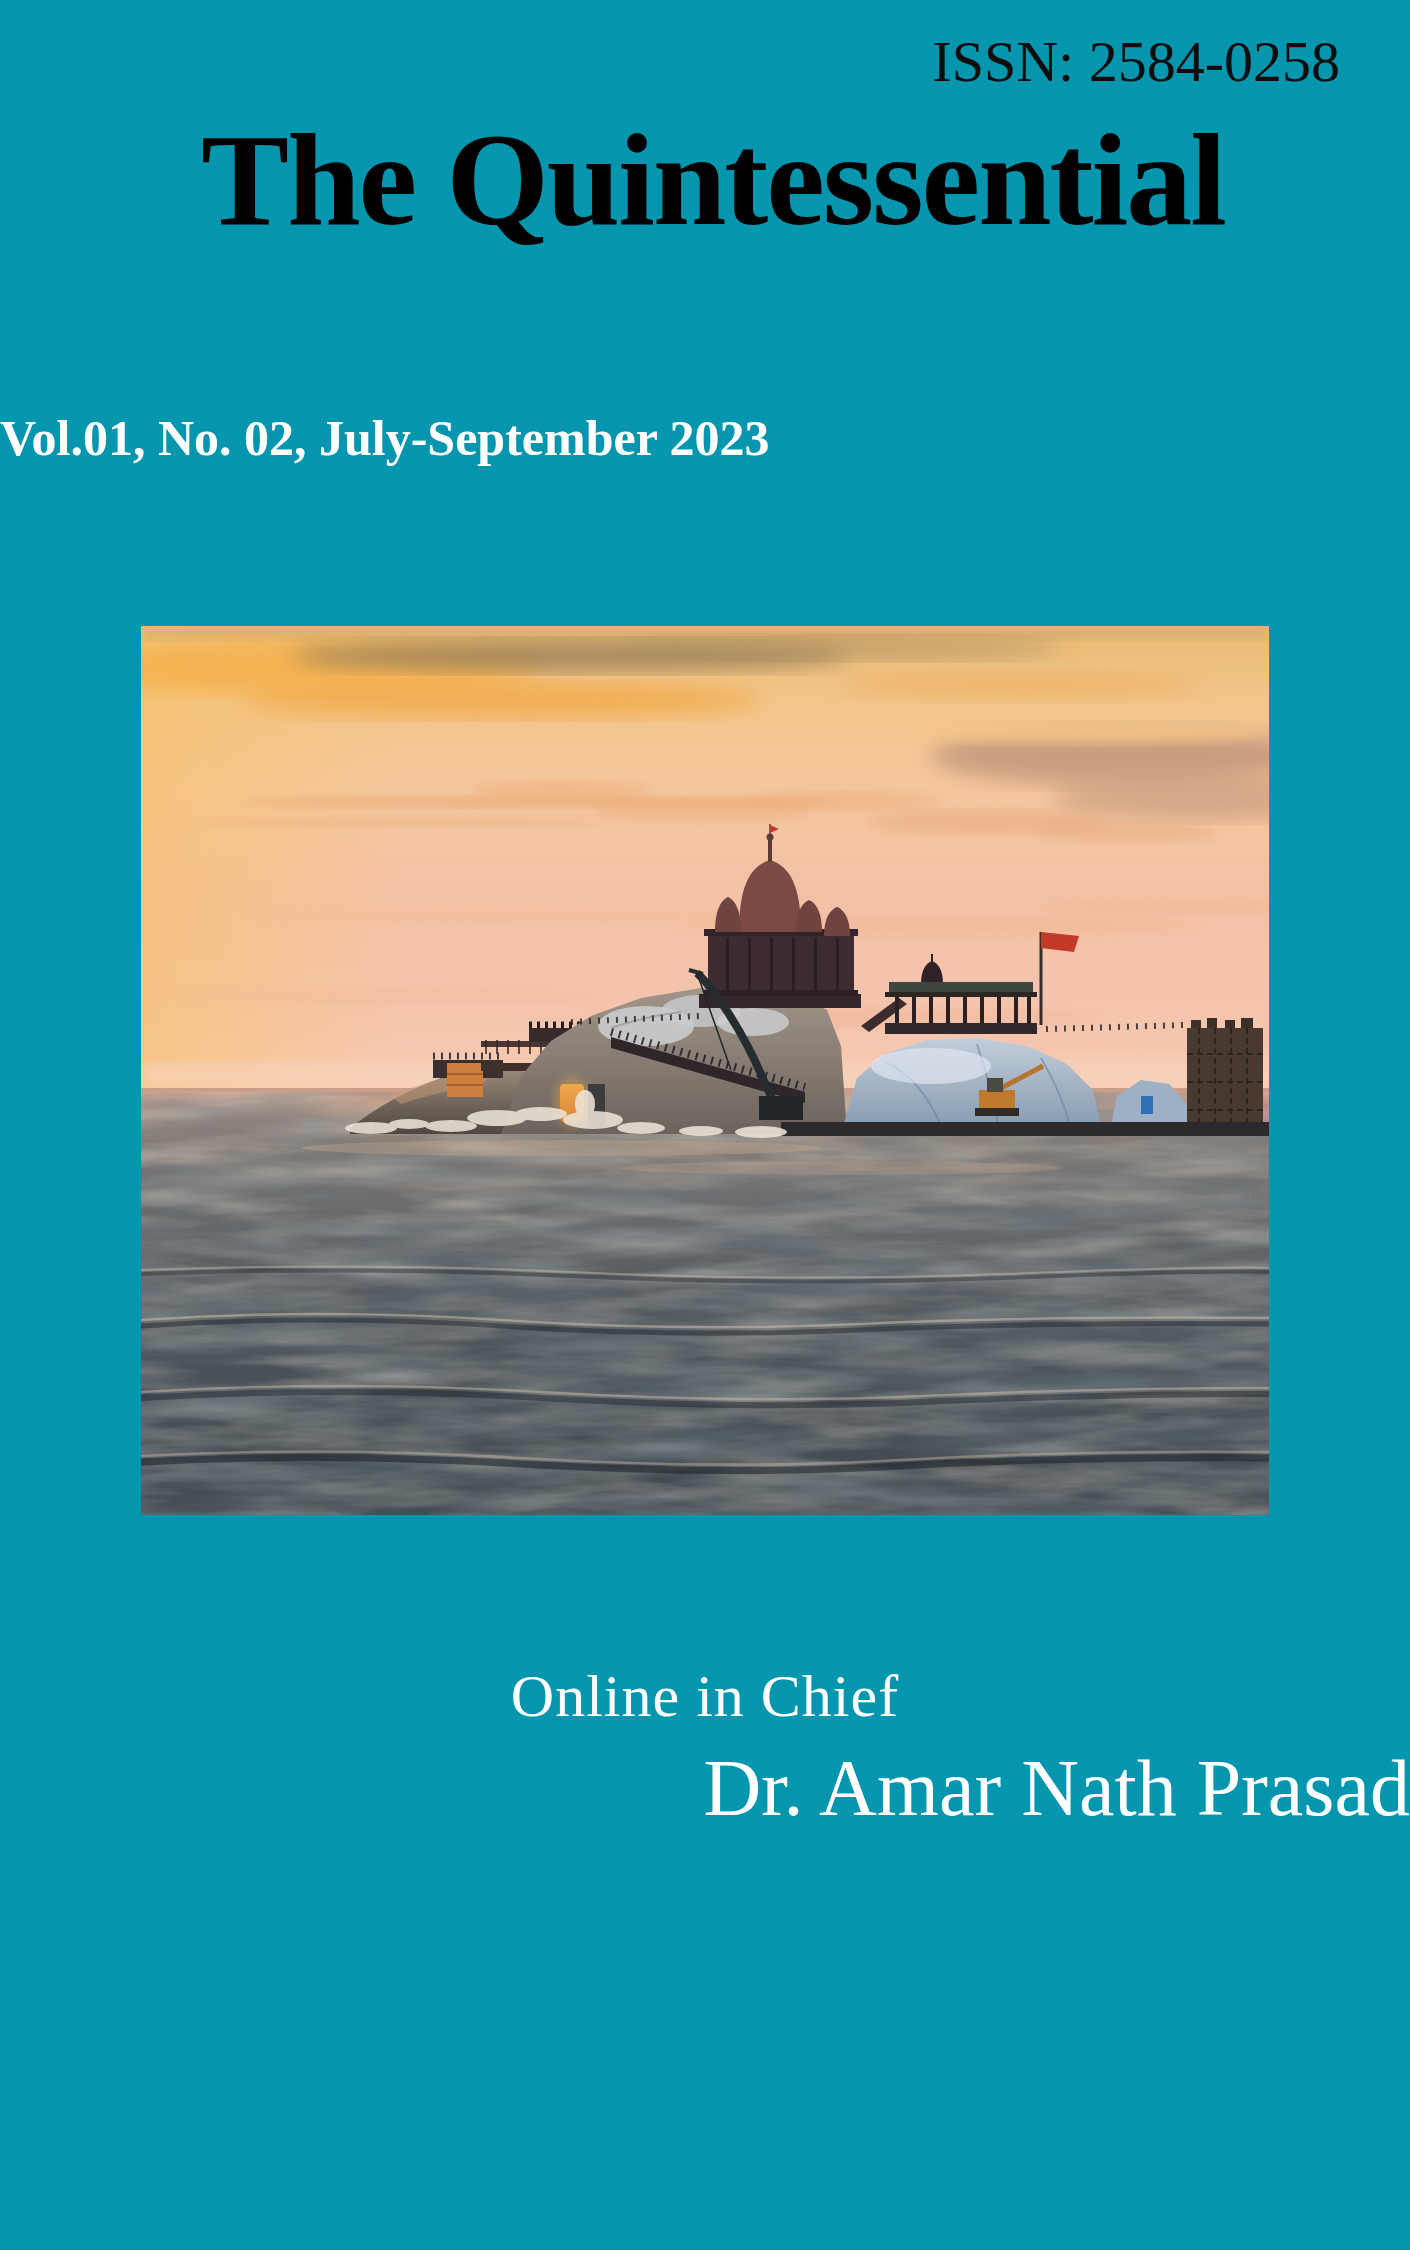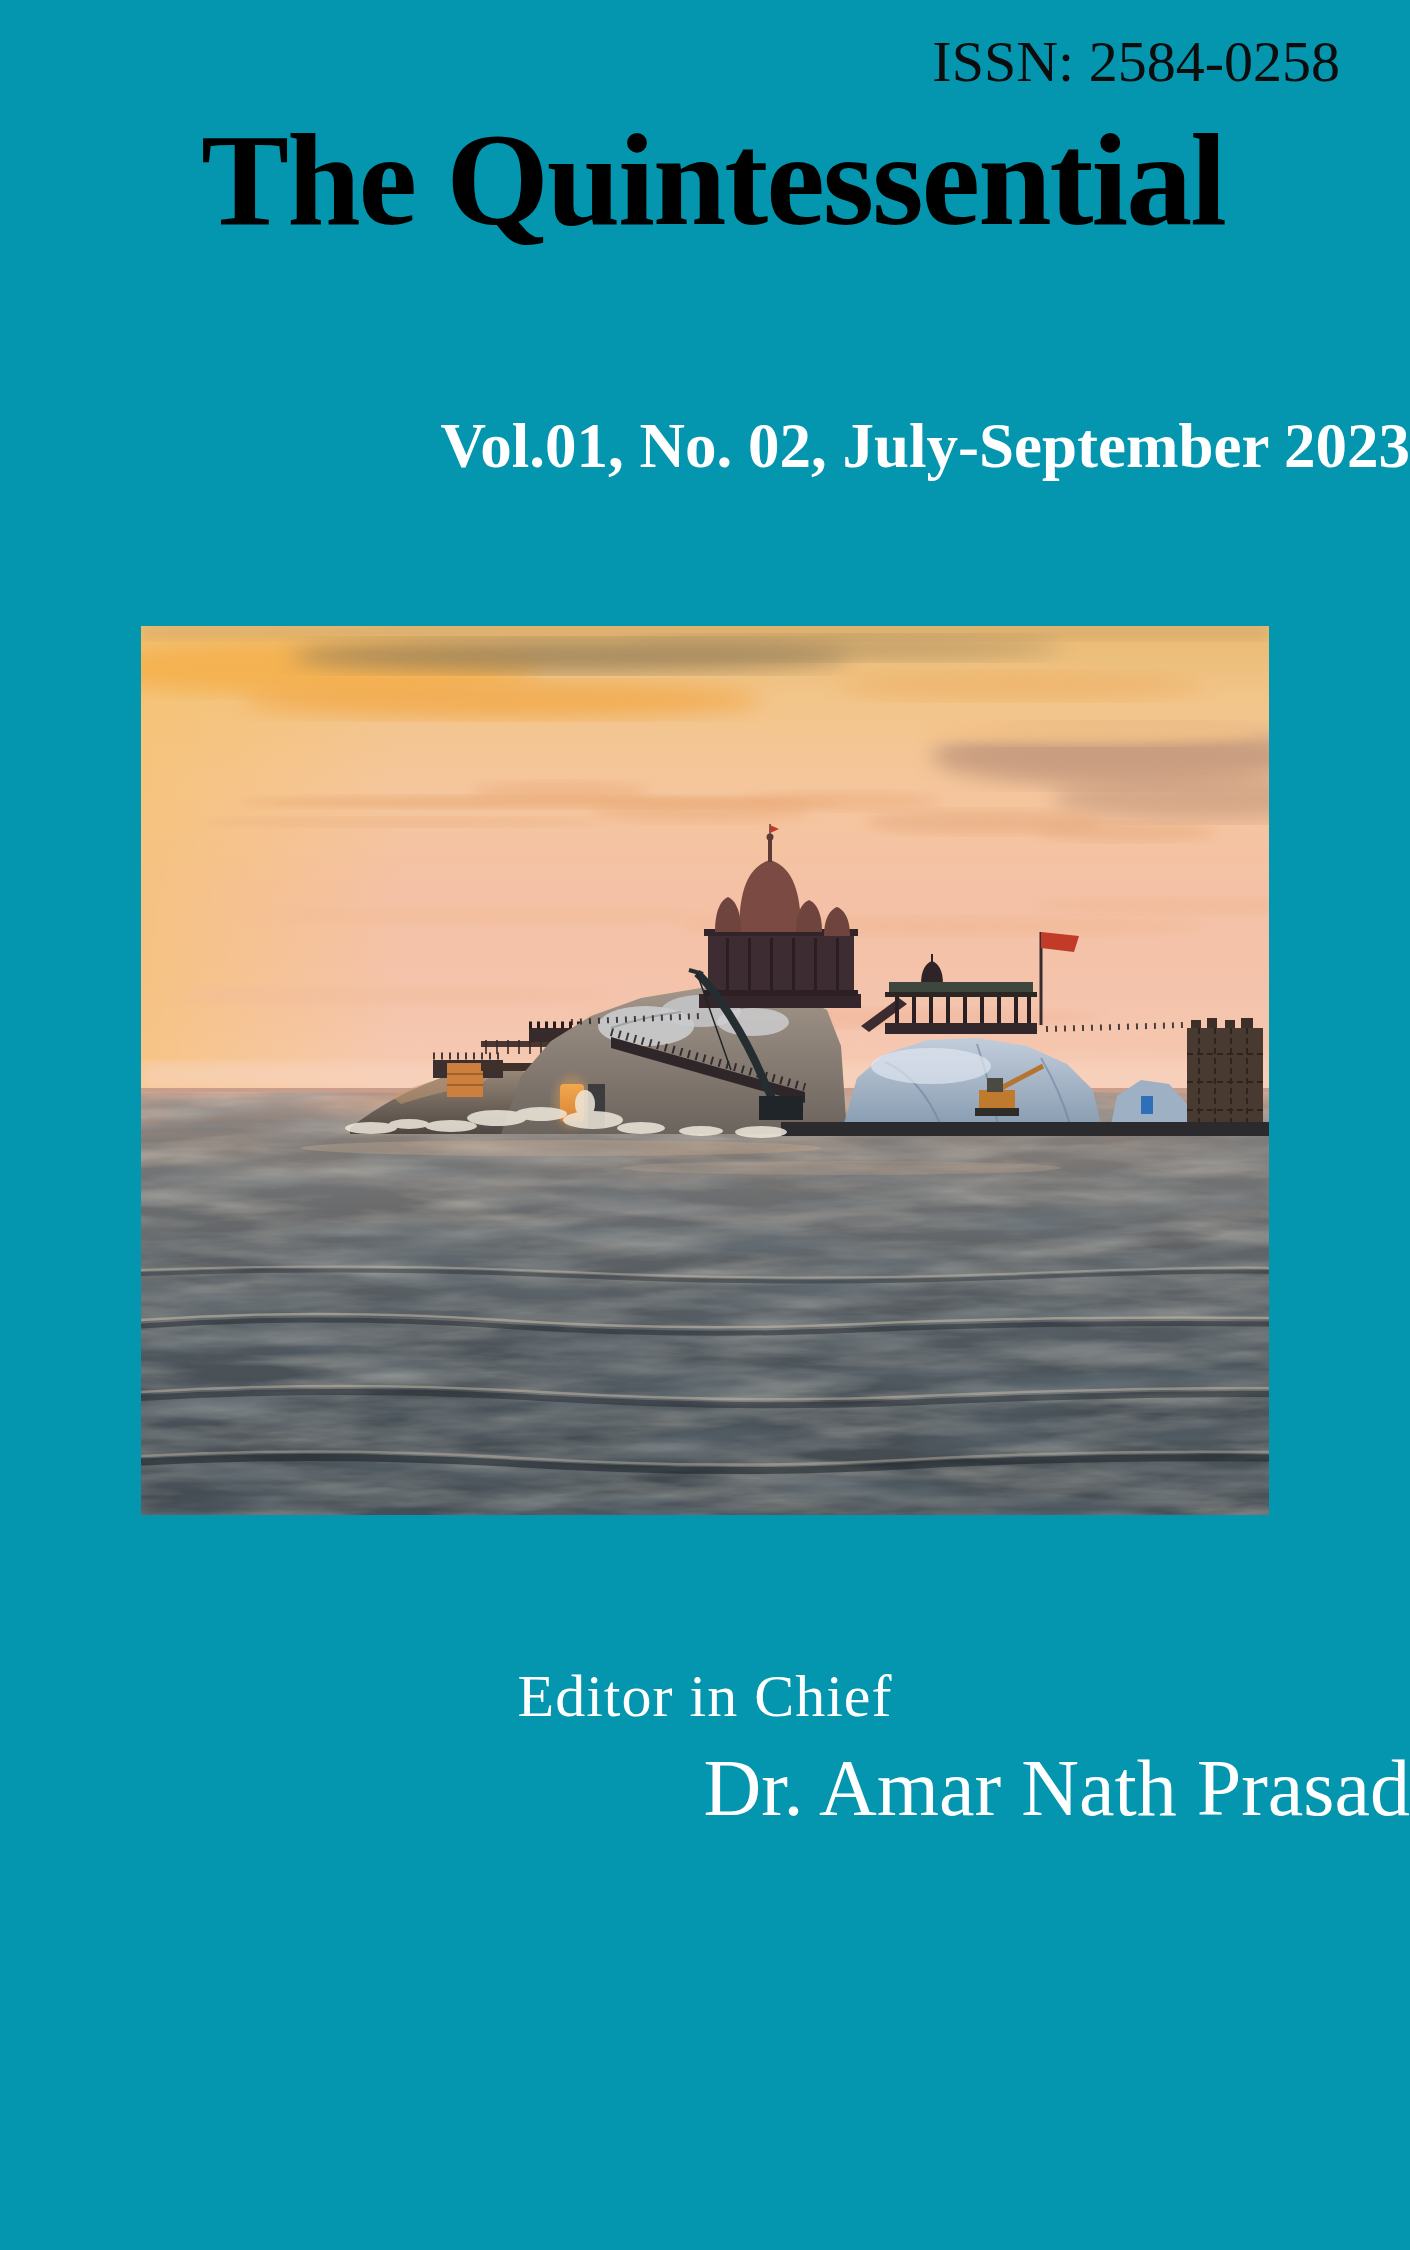--- a/index.html
+++ b/index.html
@@ -25,21 +25,21 @@
     text-align:center;font-size:132px;line-height:1.15;font-weight:bold;
     letter-spacing:-2px;color:var(--title_text);
   }
   .subtitle{
     position:absolute;top:294px;left:0;width:100%;
     text-align:center;font-size:44px;line-height:1.15;
     letter-spacing:-0.5px;color:var(--subtitle_text);
   }
   .volume{
     position:absolute;top:410px;left:0;width:100%;
-    text-align:right;font-size:63px;line-height:1.15;font-weight:bold;
+    text-align:left;font-size:50px;line-height:1.15;font-weight:bold;
     color:var(--volume_text);
   }
   .photo{
     position:absolute;left:141px;top:626px;width:1128px;height:889px;
   }
   .photo svg{display:block;width:100%;height:100%;}
   .editor-label{
     position:absolute;top:1662px;left:0;width:100%;
     text-align:center;font-size:60px;line-height:1.15;letter-spacing:1px;
     color:var(--footer_text);
@@ -301,17 +301,17 @@
           <ellipse cx="500" cy="502" rx="24" ry="6"></ellipse>
           <ellipse cx="560" cy="505" rx="22" ry="5"></ellipse>
           <ellipse cx="620" cy="506" rx="26" ry="6"></ellipse>
         </g>
         <ellipse cx="420" cy="522" rx="260" ry="8" fill="#cfae93" opacity="0.35"></ellipse>
         <ellipse cx="700" cy="542" rx="220" ry="7" fill="#cfae93" opacity="0.25"></ellipse>
       </g>
     </svg>
   </div>
 
-  <div class="editor-label">Editor in Chief</div>
+  <div class="editor-label">Online in Chief</div>
 
   <div class="editor-name">Dr. Amar Nath Prasad</div>
 
 </div>
 
 </body></html>

